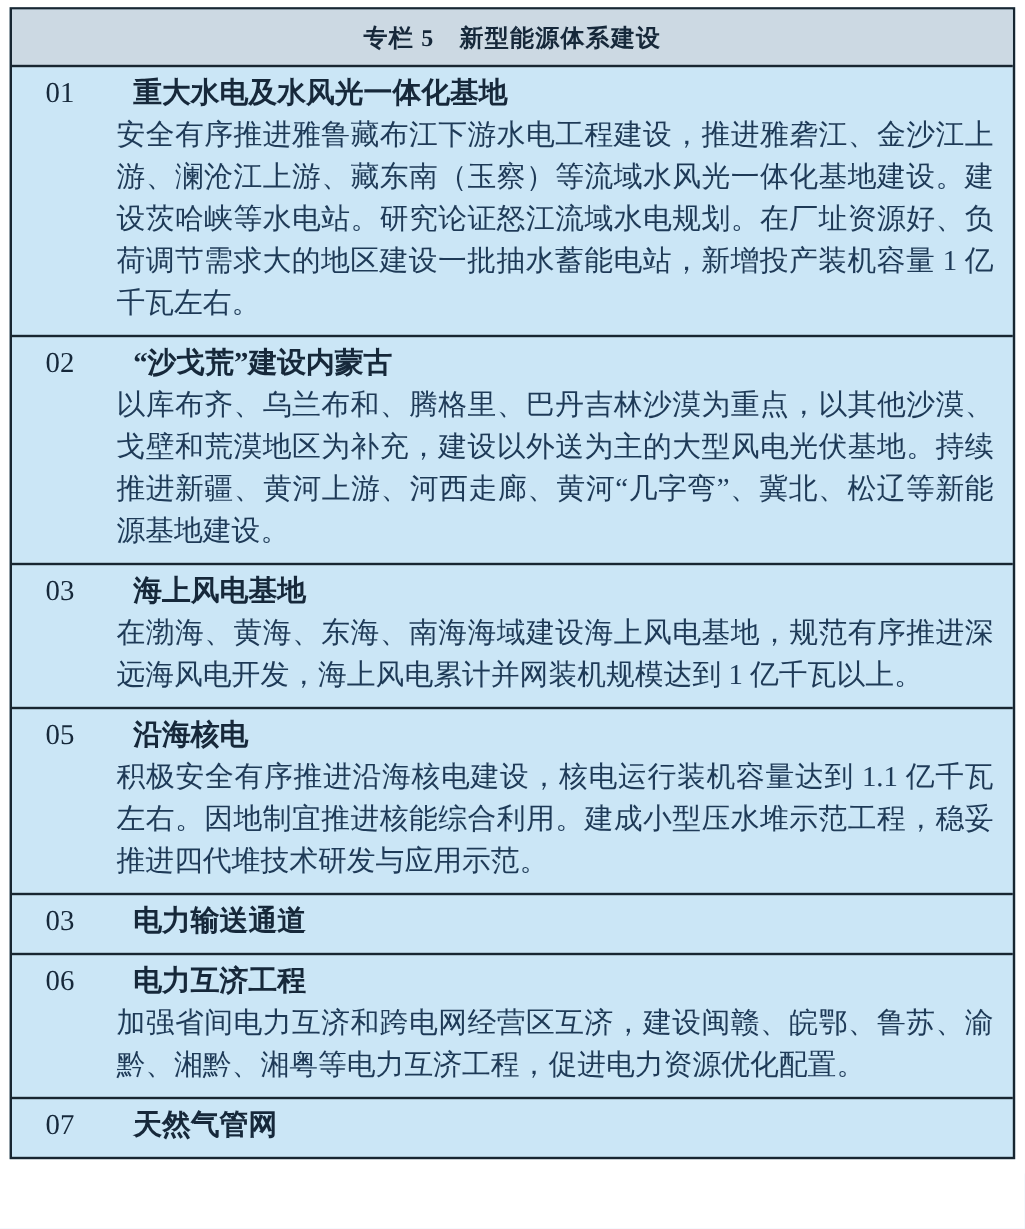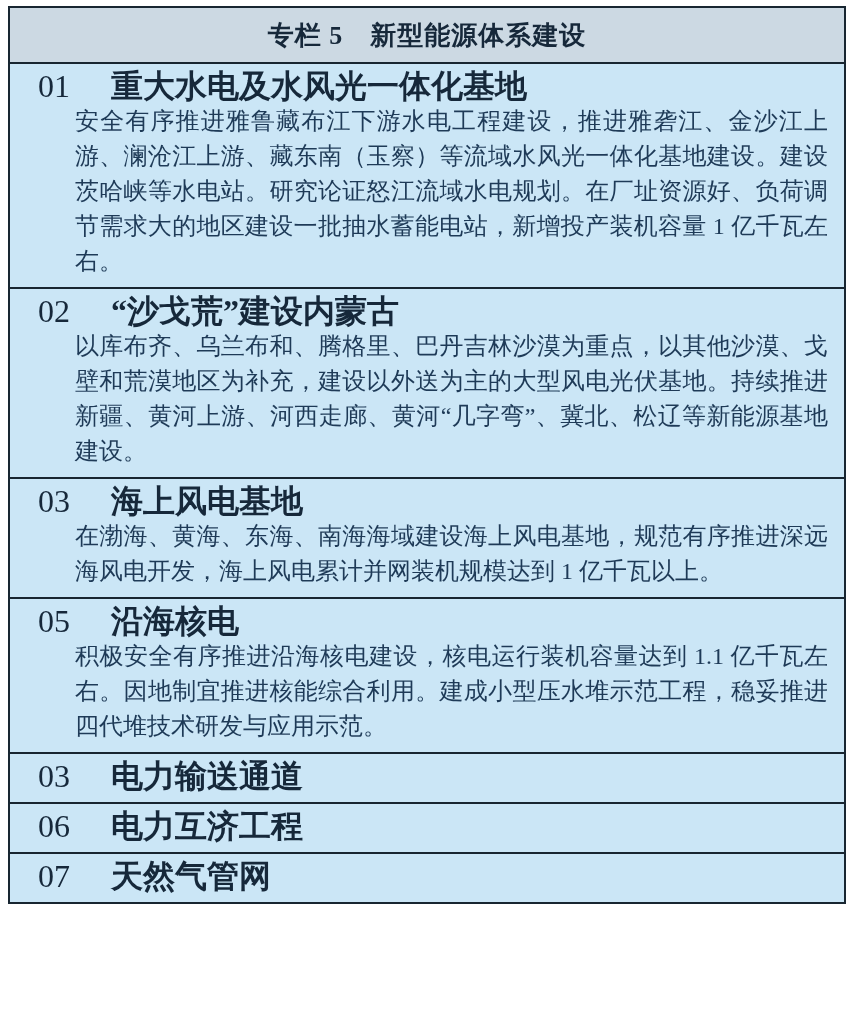--- a/index.html
+++ b/index.html
@@ -16,51 +16,51 @@
     width: 838px;
     margin: 6px 8px 12px 8px;
     border: 2px solid #182631;
     background: #cbe6f6;
   }
   .panel-header {
     background: #ccd9e3;
     border-bottom: 2px solid #182631;
     text-align: center;
     padding: 10px 0 9px 0;
-    font-size: 26px;
+    font-size: 20px;
     font-weight: bold;
     color: #16283a;
     letter-spacing: 1px;
   }
   .section {
     border-bottom: 2px solid #182631;
     padding: 5px 16px 8px 28px;
     color: #1e3a57;
   }
   .section:last-child {
     border-bottom: none;
   }
   .section-head {
     display: flex;
     align-items: baseline;
-    font-size: 32px;
+    font-size: 24px;
     line-height: 35px;
   }
   .section-num {
     flex: 0 0 37px;
     font-family: "Liberation Serif", "DejaVu Serif", serif;
     color: #16283a;
   }
   .section-title {
     font-weight: bold;
     color: #16283a;
     margin-left: 36px;
   }
   .section-body {
-    margin: 0 0 0 37px;
+    margin: 0 0 0 59px;
     font-size: 24px;
     line-height: 35px;
     text-align: justify;
     text-justify: inter-ideograph;
     color: #1e3a57;
   }
 </style>
 </head>
 <body>
 
@@ -104,20 +104,21 @@
       <span class="section-num">03</span>
       <span class="section-title">电力输送通道</span>
     </div>
   </div>
 
   <div class="section">
     <div class="section-head">
       <span class="section-num">06</span>
       <span class="section-title">电力互济工程</span>
     </div>
+    <p class="section-body">加强省间电力互济和跨电网经营区互济，建设闽赣、皖鄂、鲁苏、渝黔、湘黔、湘粤等电力互济工程，促进电力资源优化配置。</p>
   </div>
 
   <div class="section">
     <div class="section-head">
       <span class="section-num">07</span>
       <span class="section-title">天然气管网</span>
     </div>
 
   </div>
 </div>

